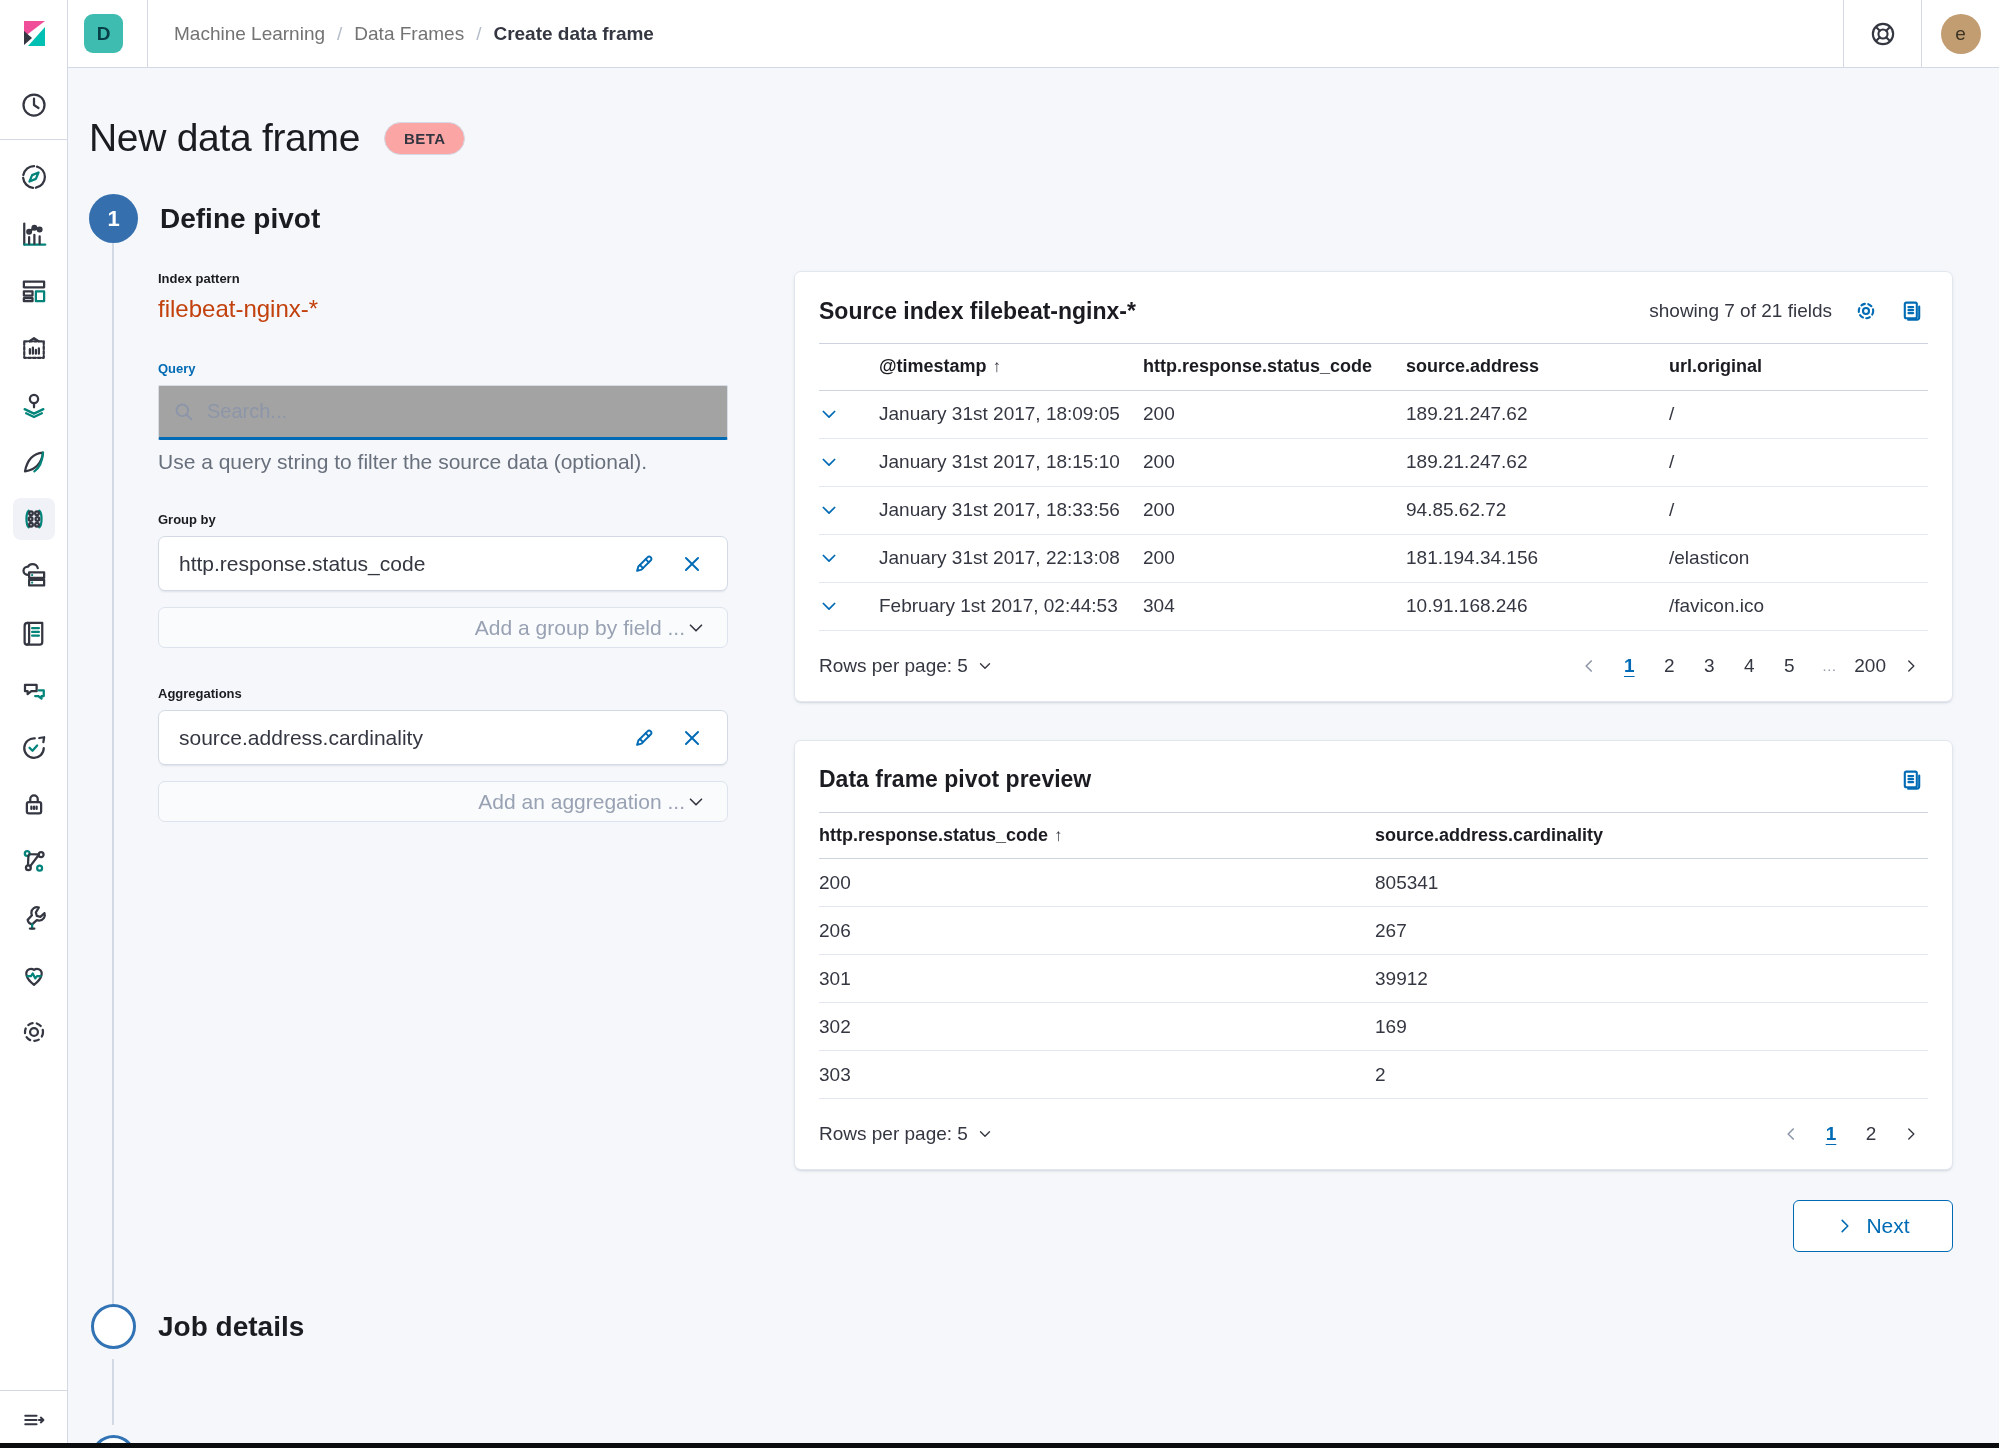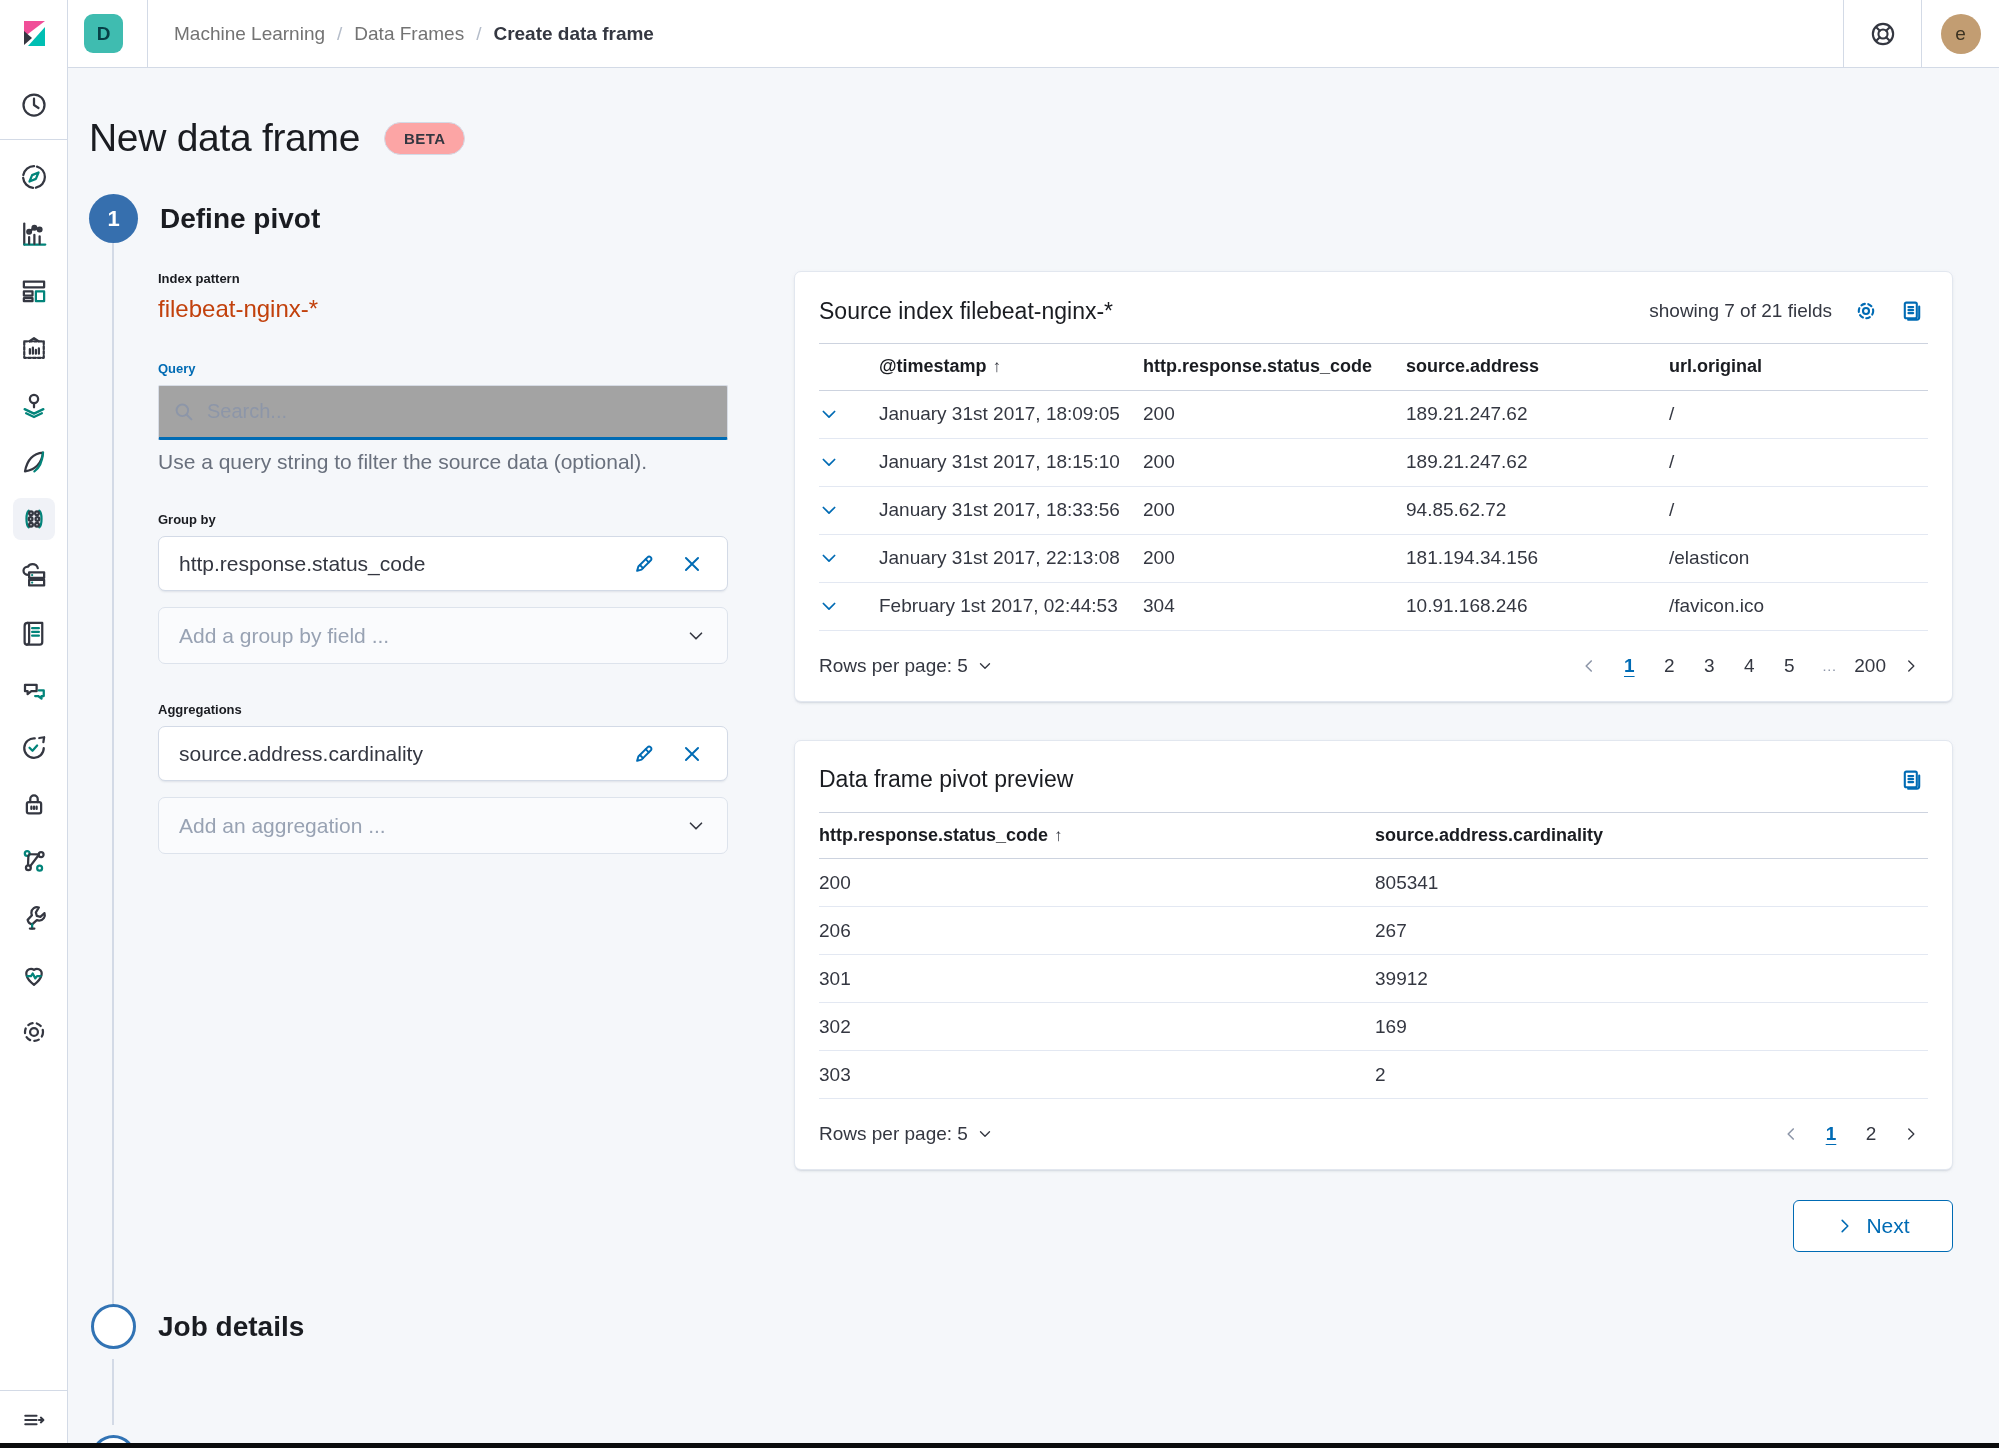--- a/index.html
+++ b/index.html
@@ -68,30 +68,30 @@
   .search-box input { border:none; outline:none; flex:1; font-size:20px; margin-left:12px;
     font-family:inherit; color:#343741; background:transparent; }
   .search-box input::placeholder { color:#8d96a8; }
   .help-text { font-size:21px; color:#69707D; margin-top:10px; }
   .pill { height:55px; background:#fff; border:1px solid #d3dae6; border-radius:7px;
     box-shadow:0 2px 2px -1px rgba(152,162,179,.25); display:flex; align-items:center;
     padding:0 20px; margin-bottom:16px; }
   .pill-text { font-size:21px; color:#343741; flex:1; }
   .pill .icon-btn { cursor:pointer; display:flex; padding:4px; }
   .pill .icon-btn + .icon-btn { margin-left:18px; }
-  .add-box { height:57px; background:#fafbfd; border:1px solid #dde3ec; border-radius:7px;
-    display:flex; align-items:center; padding:12px 20px; cursor:pointer; }
+  .add-box { height:41px; background:#fafbfd; border:1px solid #dde3ec; border-radius:7px;
+    display:flex; align-items:center; padding:12px 20px; cursor:pointer;text-align:right; }
   .add-box .ph { font-size:21px; color:#98a2b3; flex:1; }
 
   
   .panel { background:#fff; border:1px solid #e2e7ef; border-radius:7px;
     box-shadow:0 2px 2px -1px rgba(152,162,179,.3),0 1px 5px -2px rgba(152,162,179,.3);
     padding:23px 24px 20px; }
   .panel-head { display:flex; align-items:center; }
-  .panel-title { font-size:23px; font-weight:400; color:#1a1c21; }
+  .panel-title { font-size:23px; font-weight:700; color:#1a1c21; }
   .panel-head .spacer { flex:1; }
   .fields-summary { font-size:19px; color:#343741; margin-right:18px; }
   .panel-icon { display:flex; padding:4px; cursor:pointer; }
   .panel-icon + .panel-icon { margin-left:14px; }
   .panel-rule { border-bottom:1px solid #cdd3df; margin-top:16px; }
 
   table.grid { width:100%; border-collapse:collapse; table-layout:fixed; }
   table.grid th { text-align:left; font-size:18px; font-weight:700; color:#1a1c21;
     height:46px; border-bottom:1px solid #cdd3df; cursor:pointer; }
   table.grid td { font-size:19px; color:#343741; height:48px; border-bottom:1px solid #e3e8f2; }

